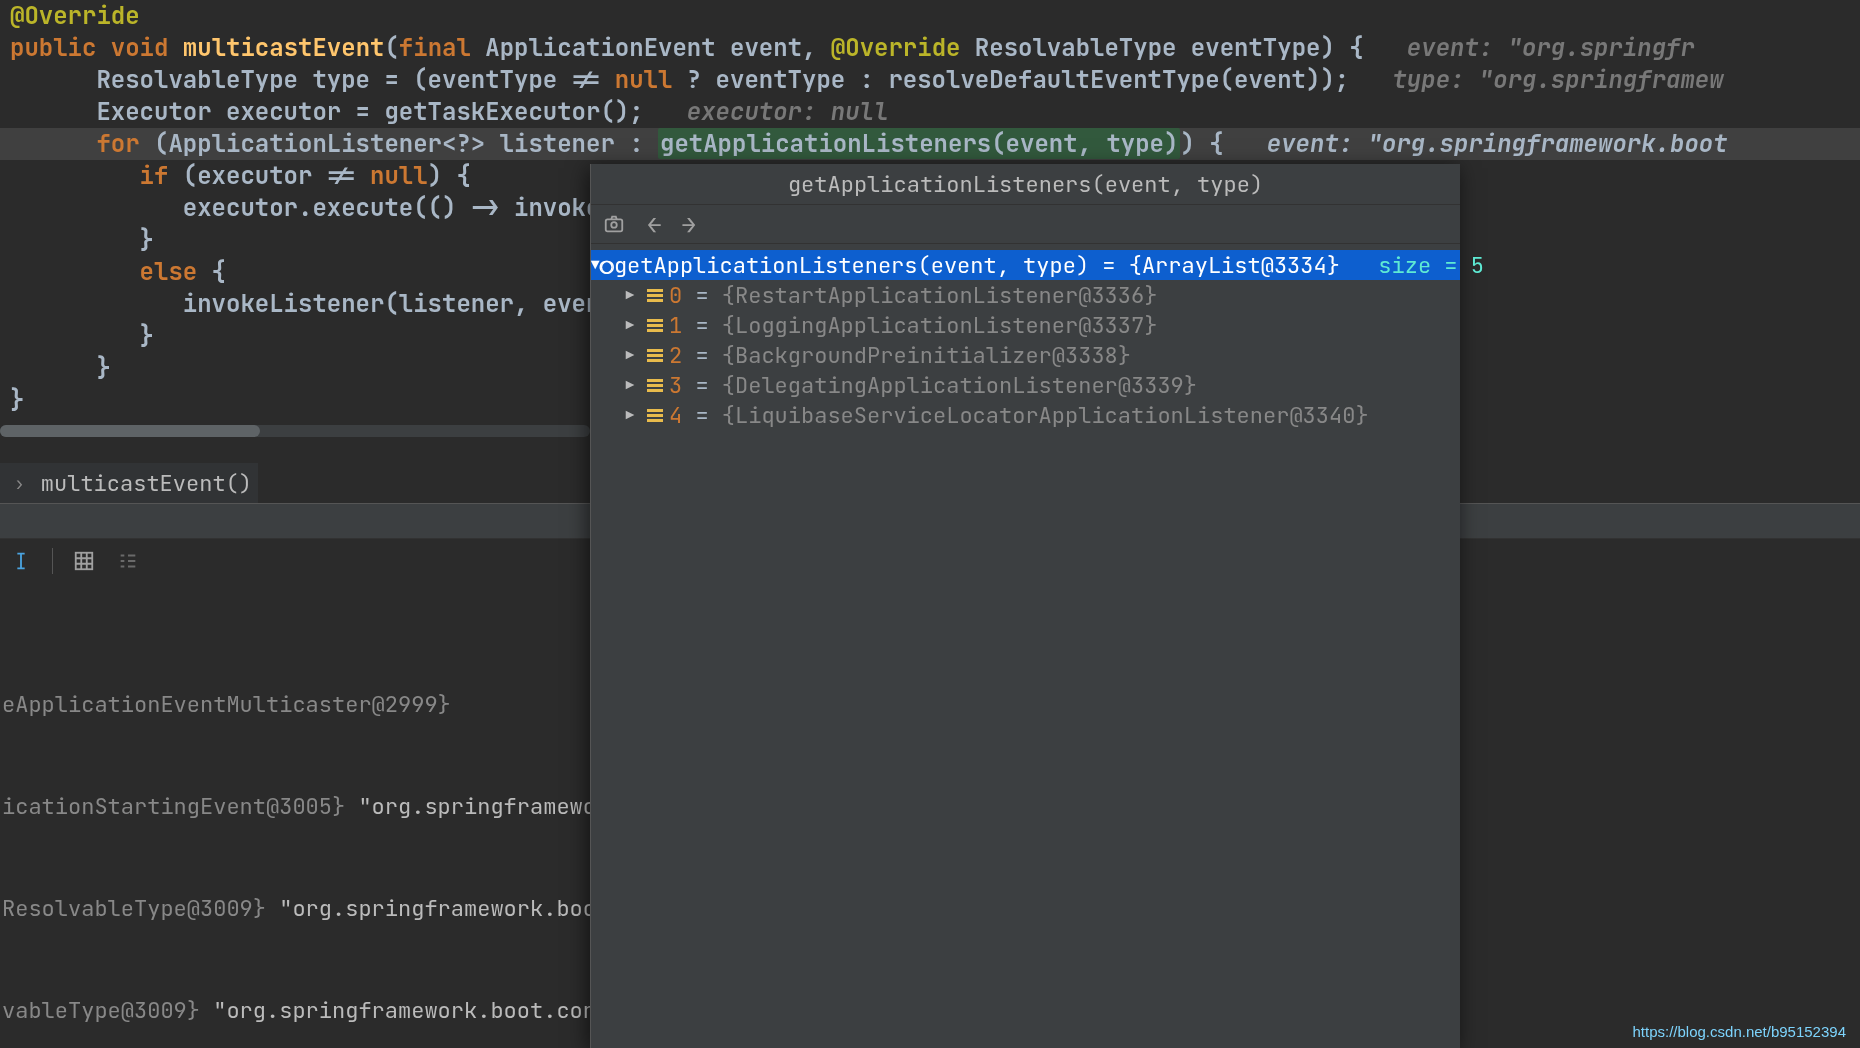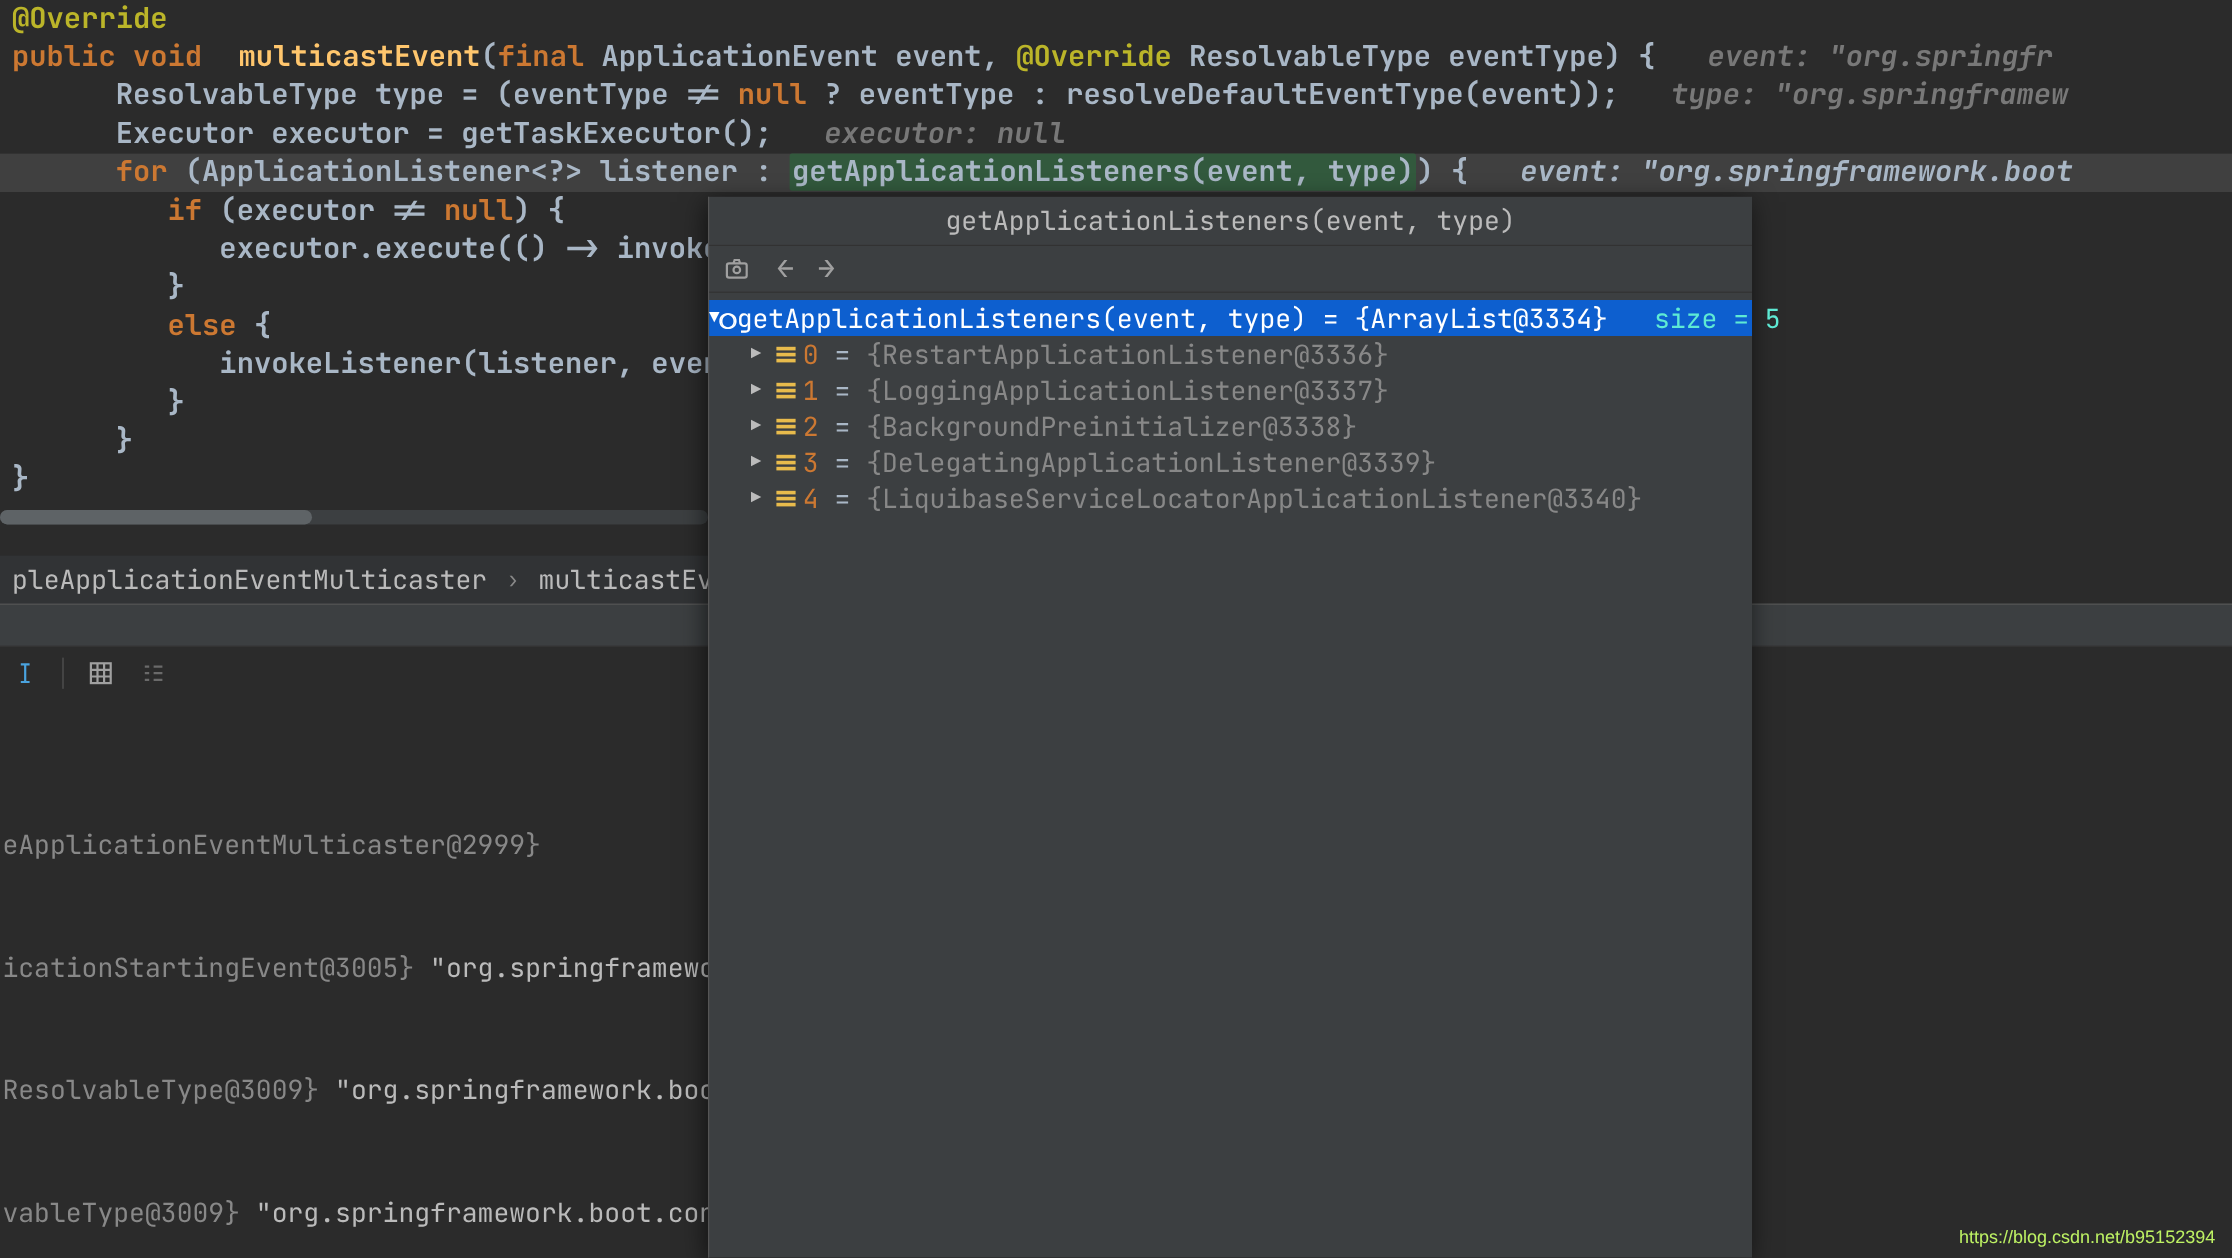--- a/index.html
+++ b/index.html
@@ -3,21 +3,21 @@
 <meta charset="utf-8">
 <style>
   * { margin: 0; padding: 0; box-sizing: border-box; }
   html, body { width: 1860px; height: 1048px; background:#2b2b2b; font-family: "JetBrains Mono","Menlo","Consolas",monospace; font-size:24px; overflow:hidden; color:#a9b7c6; }
   .editor { position:relative; width:100%; height:440px;font-weight:bold; }
   .code-line { white-space:pre; line-height:32px; padding-left:10px; }
   .hl-line { background:#404040; }
   .call-hl { background:#32593d; border-radius:2px; padding:0 2px; }
   .kw { color:#cc7832; }
   .ann { color:#bbb529; }
-  .fn { color:#ffc66d;margin-left:16px; }
+  .fn { color:#ffc66d; }
   .hint { color:#787878; font-style:italic; }
   .hint-hl { color:#a9b7c6; font-style:italic; }
 
   .scrollbar-track { position:absolute; bottom:3px; left:0; height:12px; width:590px; background:#3c3f41; border-radius:6px; }
   .scrollbar-thumb { position:absolute; left:0; top:0; height:12px; width:260px; background:#5e6366; border-radius:6px; }
 
   .breadcrumb { position:absolute; top:463px; left:0; height:40px; display:flex; align-items:center; padding-left:4px; color:#bbbbbb; font-size:22px; background:#313335;}
   .breadcrumb .chev { color:#888; padding:0 10px; font-size:18px;}
   .bc-item { padding:2px 6px; }
 
@@ -41,21 +41,21 @@
   .tree-row.selected .disclosure { color:#fff; }
   .icon-glasses { color:#7aa3e5; letter-spacing:-12px; padding-right:12px; font-size:22px;}
   .tree-row.selected .icon-glasses{ color:#fff; }
   .icon-bars { display:inline-flex; flex-direction:column; gap:2px; width:16px; margin:0 6px; }
   .icon-bars span { height:3px; background:#e8bb4c; }
   .idx { color:#cc7832; }
   .obj { color:#888; }
   .sizetxt { color:#888; }
   .tree-row.selected .sizetxt { color:#5eead4;margin-left:12px; }
 
-  .watermark { position:absolute; bottom:8px; right:14px; color:#bef264; font-size:15px; font-family:sans-serif; }
+  .watermark { position:absolute; bottom:8px; right:14px; color:#7dd3fc; font-size:15px; font-family:sans-serif; }
 </style>
 </head>
 <body>
 
 <div class="editor">
   <div class="code-line"><span class="ann">@Override</span></div>
   <div class="code-line"><span class="kw">public</span> <span class="kw">void</span> <span class="fn">multicastEvent</span><span>(</span><span class="kw">final</span><span> ApplicationEvent event, </span><span class="ann">@Override</span><span> ResolvableType eventType) {</span><span class="hint">   event: </span><span class="hint">"org.springfr</span></div>
   <div class="code-line"><span>      ResolvableType type = (eventType != </span><span class="kw">null</span><span> ? eventType : resolveDefaultEventType(event));</span><span class="hint">   type: </span><span class="hint">"org.springframew</span></div>
   <div class="code-line"><span>      Executor executor = getTaskExecutor();</span><span class="hint">   executor: null</span></div>
   <div class="code-line hl-line"><span>      </span><span class="kw">for</span><span> (ApplicationListener&lt;?&gt; listener : </span><span class="call-hl">getApplicationListeners(event, type)</span><span>) {</span><span class="hint-hl">   event: </span><span class="hint-hl">"org.springframework.boot</span></div>
@@ -67,21 +67,20 @@
   <div class="code-line"><span>         }</span></div>
   <div class="code-line"><span>      }</span></div>
   <div class="code-line"><span>}</span></div>
 
   <div class="scrollbar-track">
     <div class="scrollbar-thumb"></div>
   </div>
 </div>
 
 <div class="breadcrumb">
-  <span class="bc-item">pleApplicationEventMulticaster</span>
   <span class="chev">›</span>
   <span class="bc-item">multicastEvent()</span>
 </div>
 
 <div class="debug-strip"></div>
 
 <div class="toolbar">
   <div class="tool-icon" style="color:#4aa3df;">
     <svg width="22" height="22" viewBox="0 0 24 24" fill="none" stroke="currentColor" stroke-width="2">
         <path d="M12 4v16M8 4h8M8 20h8"></path>

